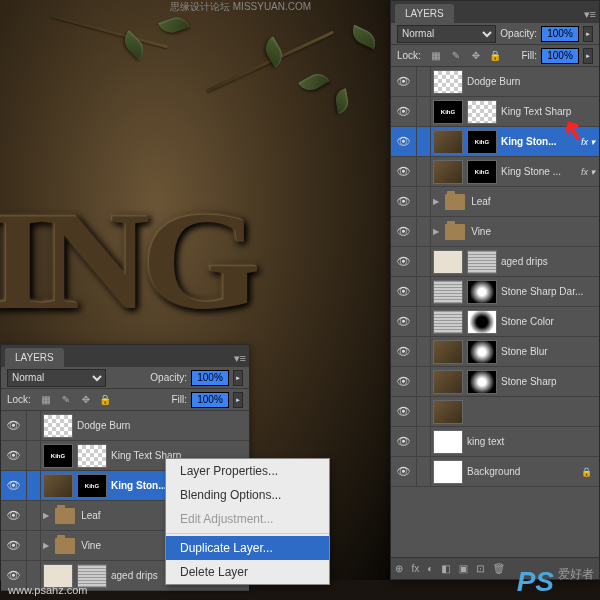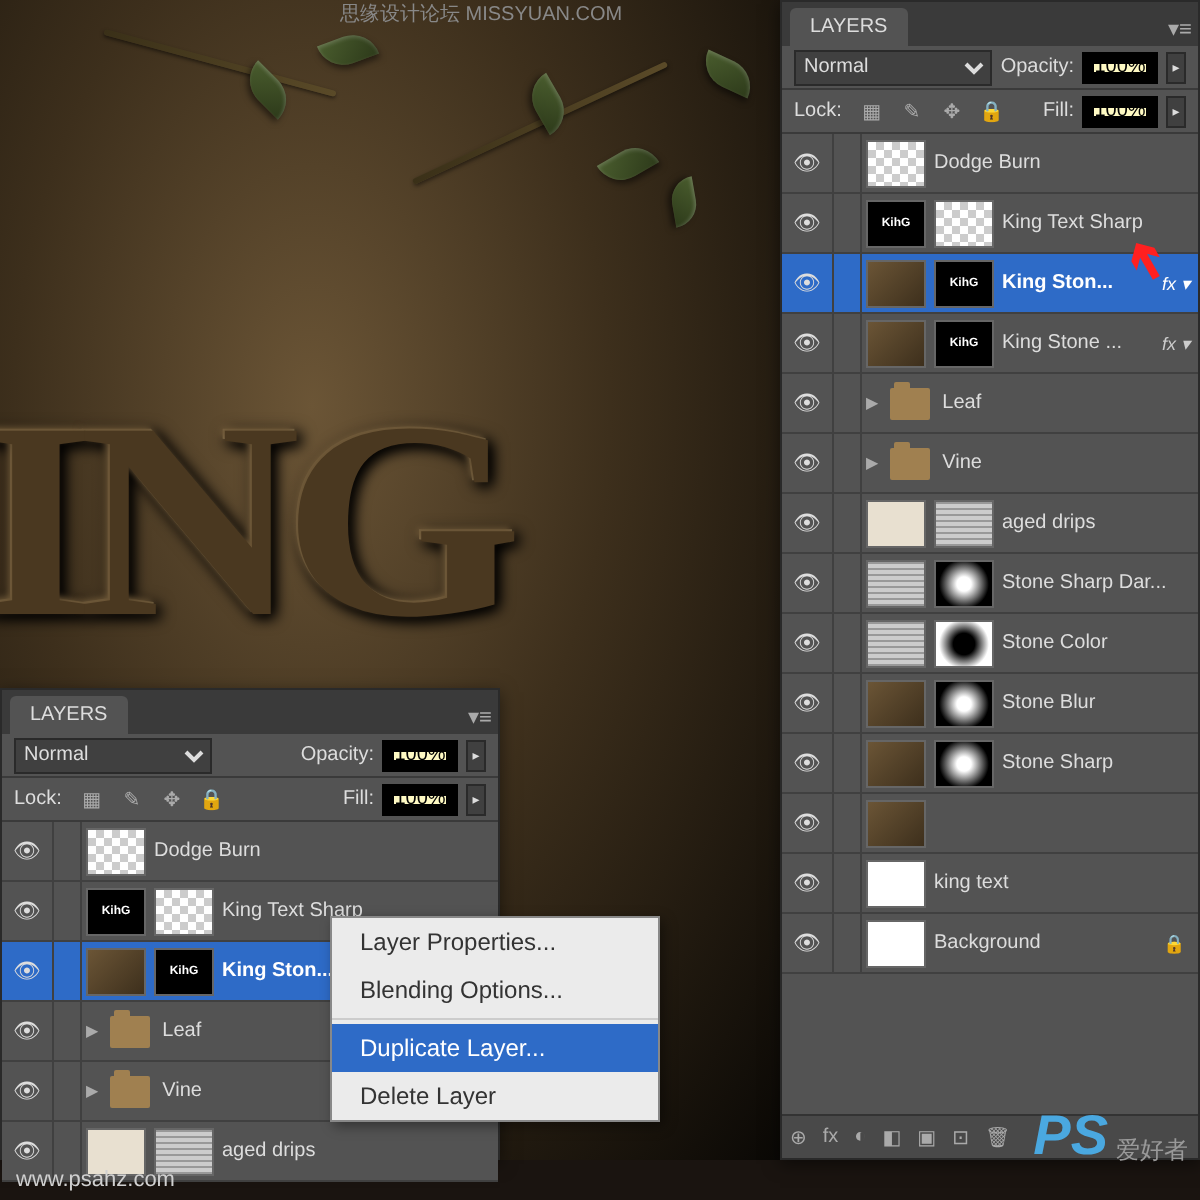--- a/index.html
+++ b/index.html
@@ -22,21 +22,21 @@
 .panel-small{position:absolute;left:0;top:344px;width:250px;height:236px}
 
 .tab-bar{height:22px;background:#3a3a3a;display:flex;align-items:flex-end;padding-left:4px}
 .tab{background:#535353;padding:4px 10px;font-size:10px;border-radius:3px 3px 0 0;margin-right:2px}
 .tab-btn{margin-left:auto;width:18px;text-align:center;color:#aaa;padding:2px}
 
 .row{display:flex;align-items:center;height:22px;padding:0 6px;gap:4px}
 .sep{border-bottom:1px solid #3a3a3a}
 select{background:#404040;color:#ddd;border:1px solid #2a2a2a;font-size:10px;height:18px}
 .blend{width:99px}
-.pct-box{background:#fef9c3;color:#000;width:38px;height:16px;font-size:10px;text-align:center;border:6px solid #000000;display:inline-flex;align-items:center;justify-content:center}
+.pct-box{background:#3b82f6;color:#000;width:38px;height:16px;font-size:10px;text-align:center;border:1px solid #000000;display:inline-flex;align-items:center;justify-content:center}
 .pct-arrow{width:10px;height:16px;background:#404040;border:1px solid #2a2a2a;display:inline-flex;align-items:center;justify-content:center;font-size:7px}
 .lbl{font-size:10px}
 .lock-icons{display:flex;gap:6px;margin-left:4px}
 .lock-icons span{width:14px;height:14px;display:inline-flex;align-items:center;justify-content:center;font-size:10px;color:#aaa}
 
 .layers-list{overflow:hidden}
 .layer{display:flex;align-items:center;height:30px;border-bottom:1px solid #404040;background:#535353}
 .layer.sel{background:#2e6bc7}
 .eye{width:26px;height:100%;display:flex;align-items:center;justify-content:center;border-right:1px solid #404040;font-size:11px}
 .link-col{width:14px;height:100%;border-right:1px solid #404040}
@@ -65,21 +65,21 @@
 .ctx-item{padding:5px 14px;font-size:12px;color:#333;border-bottom:none}
 .ctx-item.disabled{color:#999}
 .ctx-item.sel{background:#2e6bc7;color:#fff}
 .ctx-sep{height:1px;background:#ccc;margin:2px 0}
 
 .arrow{position:absolute;color:#ff2020;font-size:26px;font-weight:bold;z-index:5}
 .arrow1{right:16px;top:115px;transform:rotate(-120deg)}
 .arrow2{left:290px;top:505px;transform:rotate(145deg)}
 
 .watermark-top{position:absolute;top:0;left:170px;font-size:10px;color:#888;z-index:20}
-.watermark-br{position:absolute;bottom:16px;right:6px;z-index:20;display:flex;align-items:flex-end;gap:4px}
+.watermark-br{position:absolute;bottom:2px;right:6px;z-index:20;display:flex;align-items:flex-start;gap:4px}
 .ps-logo{font-size:28px;font-weight:bold;color:#4aa8e0;font-family:Arial;font-style:italic}
 .ps-text{font-size:12px;color:#999}
 .ps-url{position:absolute;bottom:4px;left:8px;font-size:11px;color:#d0d0d0;z-index:20}
 </style>
 </head>
 <body>
 
 <div class="canvas">
   <div class="vine vine1"></div>
   <div class="vine vine2"></div>
@@ -289,20 +289,21 @@
         <div class="thumb drips"></div>
         <div class="thumb hatch"></div>
         <span class="layer-name">aged drips</span>
       </div>
     </div>
 </div>
 
 <div class="ctx-menu" id="ctx">
     <div class="ctx-item">Layer Properties...</div>
     <div class="ctx-item">Blending Options...</div>
+    <div class="ctx-item disabled">Edit Adjustment...</div>
     <div class="ctx-sep"></div>
     <div class="ctx-item sel">Duplicate Layer...</div>
     <div class="ctx-item">Delete Layer</div>
   </div>
 
 <div class="arrow arrow1">➔</div>
 <div class="arrow arrow2">➔</div>
 
 <div class="watermark-top">思缘设计论坛 MISSYUAN.COM</div>
 <div class="ps-url">www.psahz.com</div>

